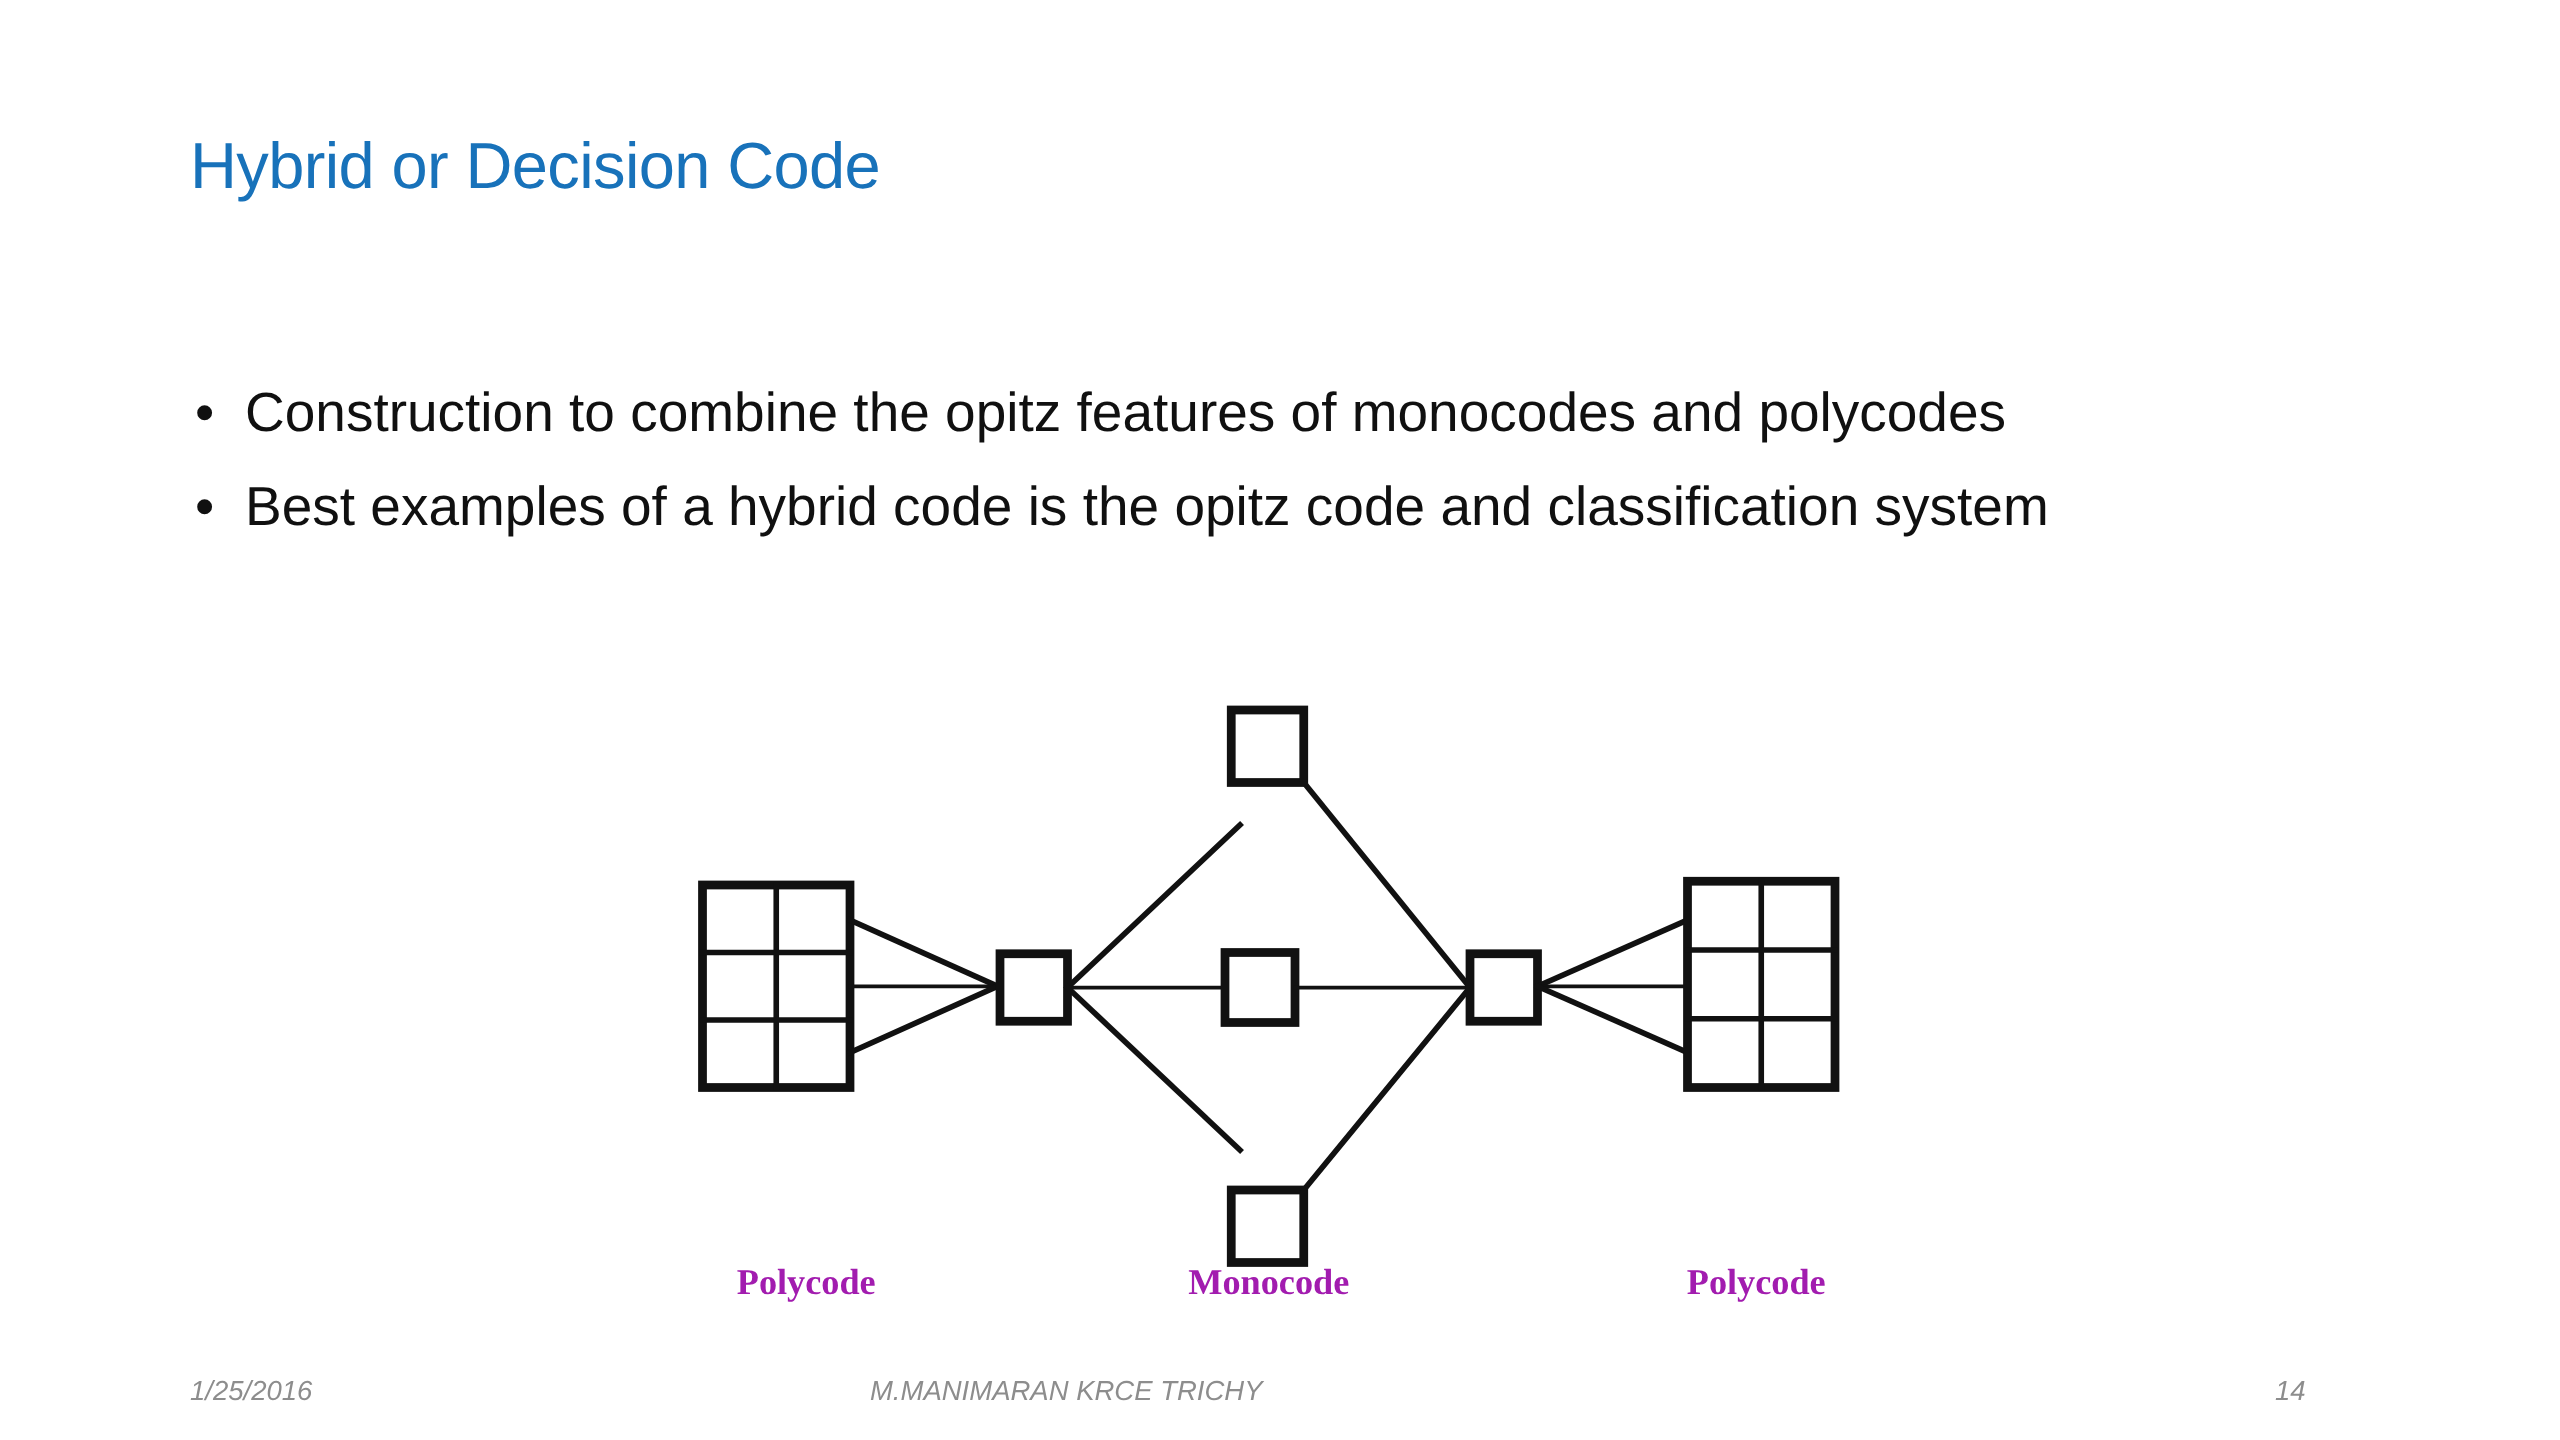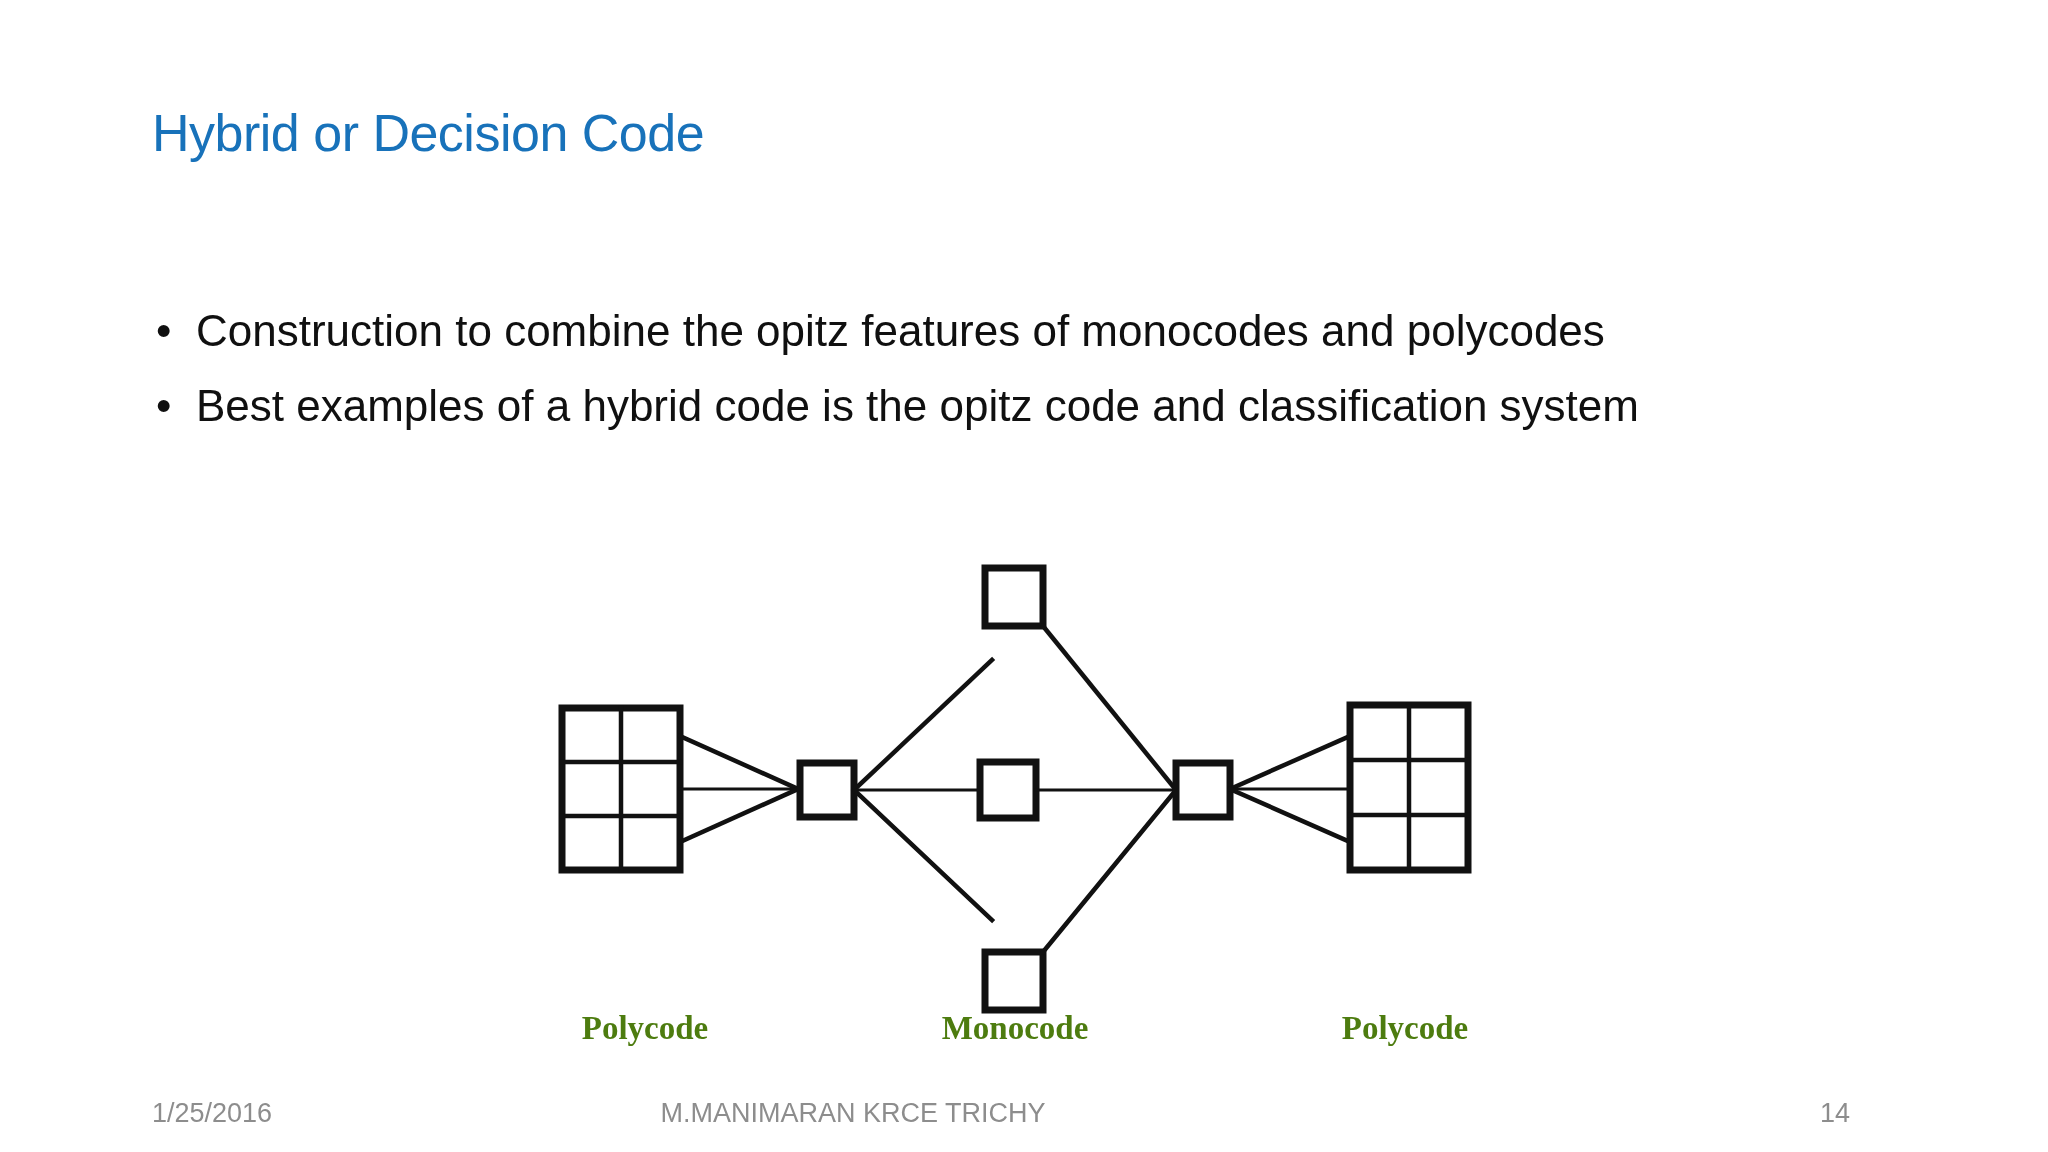--- a/index.html
+++ b/index.html
@@ -84,38 +84,39 @@
     position: absolute;
     left: 0; top: 0;
     width: 1050px;
     height: 530px;
     display: block;
   }
   .diagram-label {
     position: absolute;
     top: 470px;
     font-family: "Liberation Serif", serif;
-    font-size: 33px;
+    font-size: 29px;
     font-weight: 700;
-    color: #4d7c0f;
+    color: #a21caf;
     text-align: center;
     white-space: nowrap;
   }
   #label-left  { left: 30px;  width: 230px; }
   #label-mid   { left: 400px; width: 230px; }
   #label-right { left: 790px; width: 230px; }
 
   
   .footer-text {
     position: absolute;
     top: 1097px;
-    font-size: 27px;
+    font-size: 22px;
     line-height: 32px;
     color: #8d8d8d;
     white-space: nowrap;
+    font-style: italic;
   }
   #footer-date { left: 152px; }
   #footer-center { left: 0; width: 1706px; text-align: center; }
   #footer-page { left: 1820px; width: 110px; text-align: left; }
 </style>
 </head>
 <body>
 
 <div id="slide">
 

